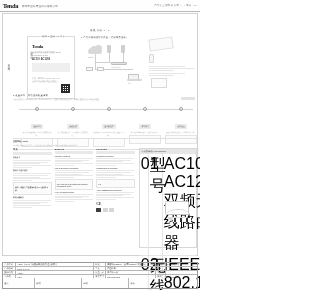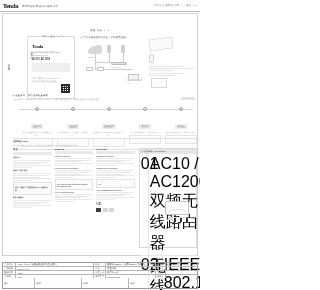--- a/index.html
+++ b/index.html
@@ -561,20 +561,21 @@
             <div class="logo-chip"></div>
           </div>
         </div>
       </div>
 
     <div class="spec">
       <div class="spec-hd">产品规格参数 / Specifications</div>
       <div id="spec-rows">
           <div class="srow">
             <div class="sc1">01</div>
+            <div class="sc2">型号</div>
             <div class="sc3">AC10 / AC1200 双频无线路由器</div>
           </div>
           <div class="srow">
             <div class="sc1">02</div>
             <div class="sc2">无线标准</div>
             <div class="sc3">IEEE 802.11ac/n/a/g/b</div>
           </div>
         </div>
     </div>
 

